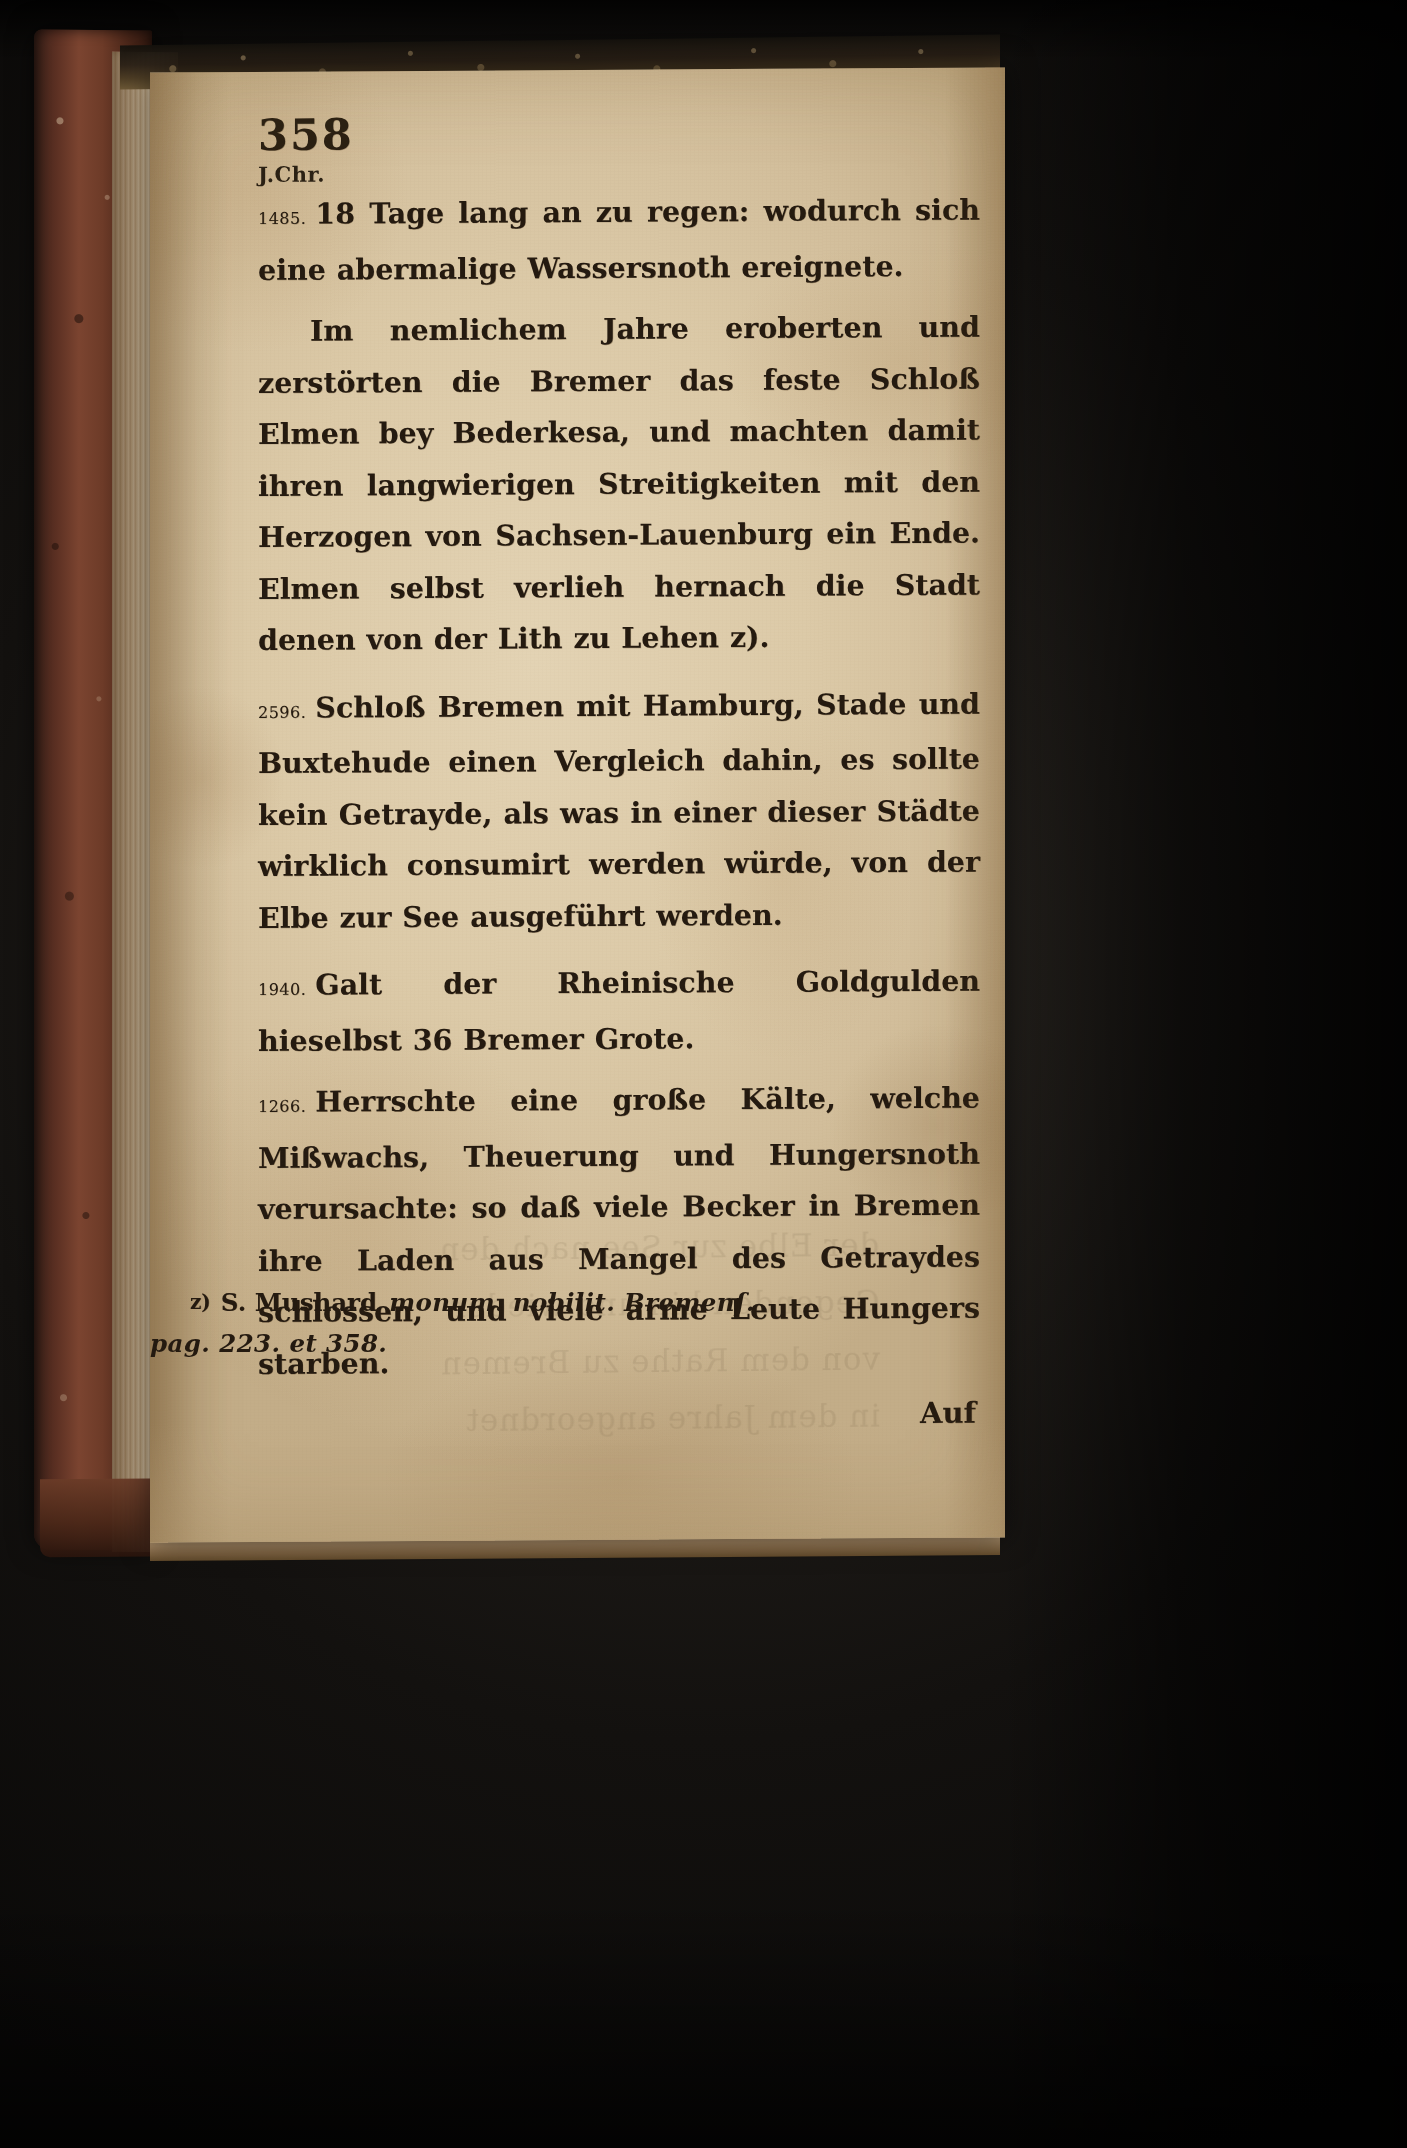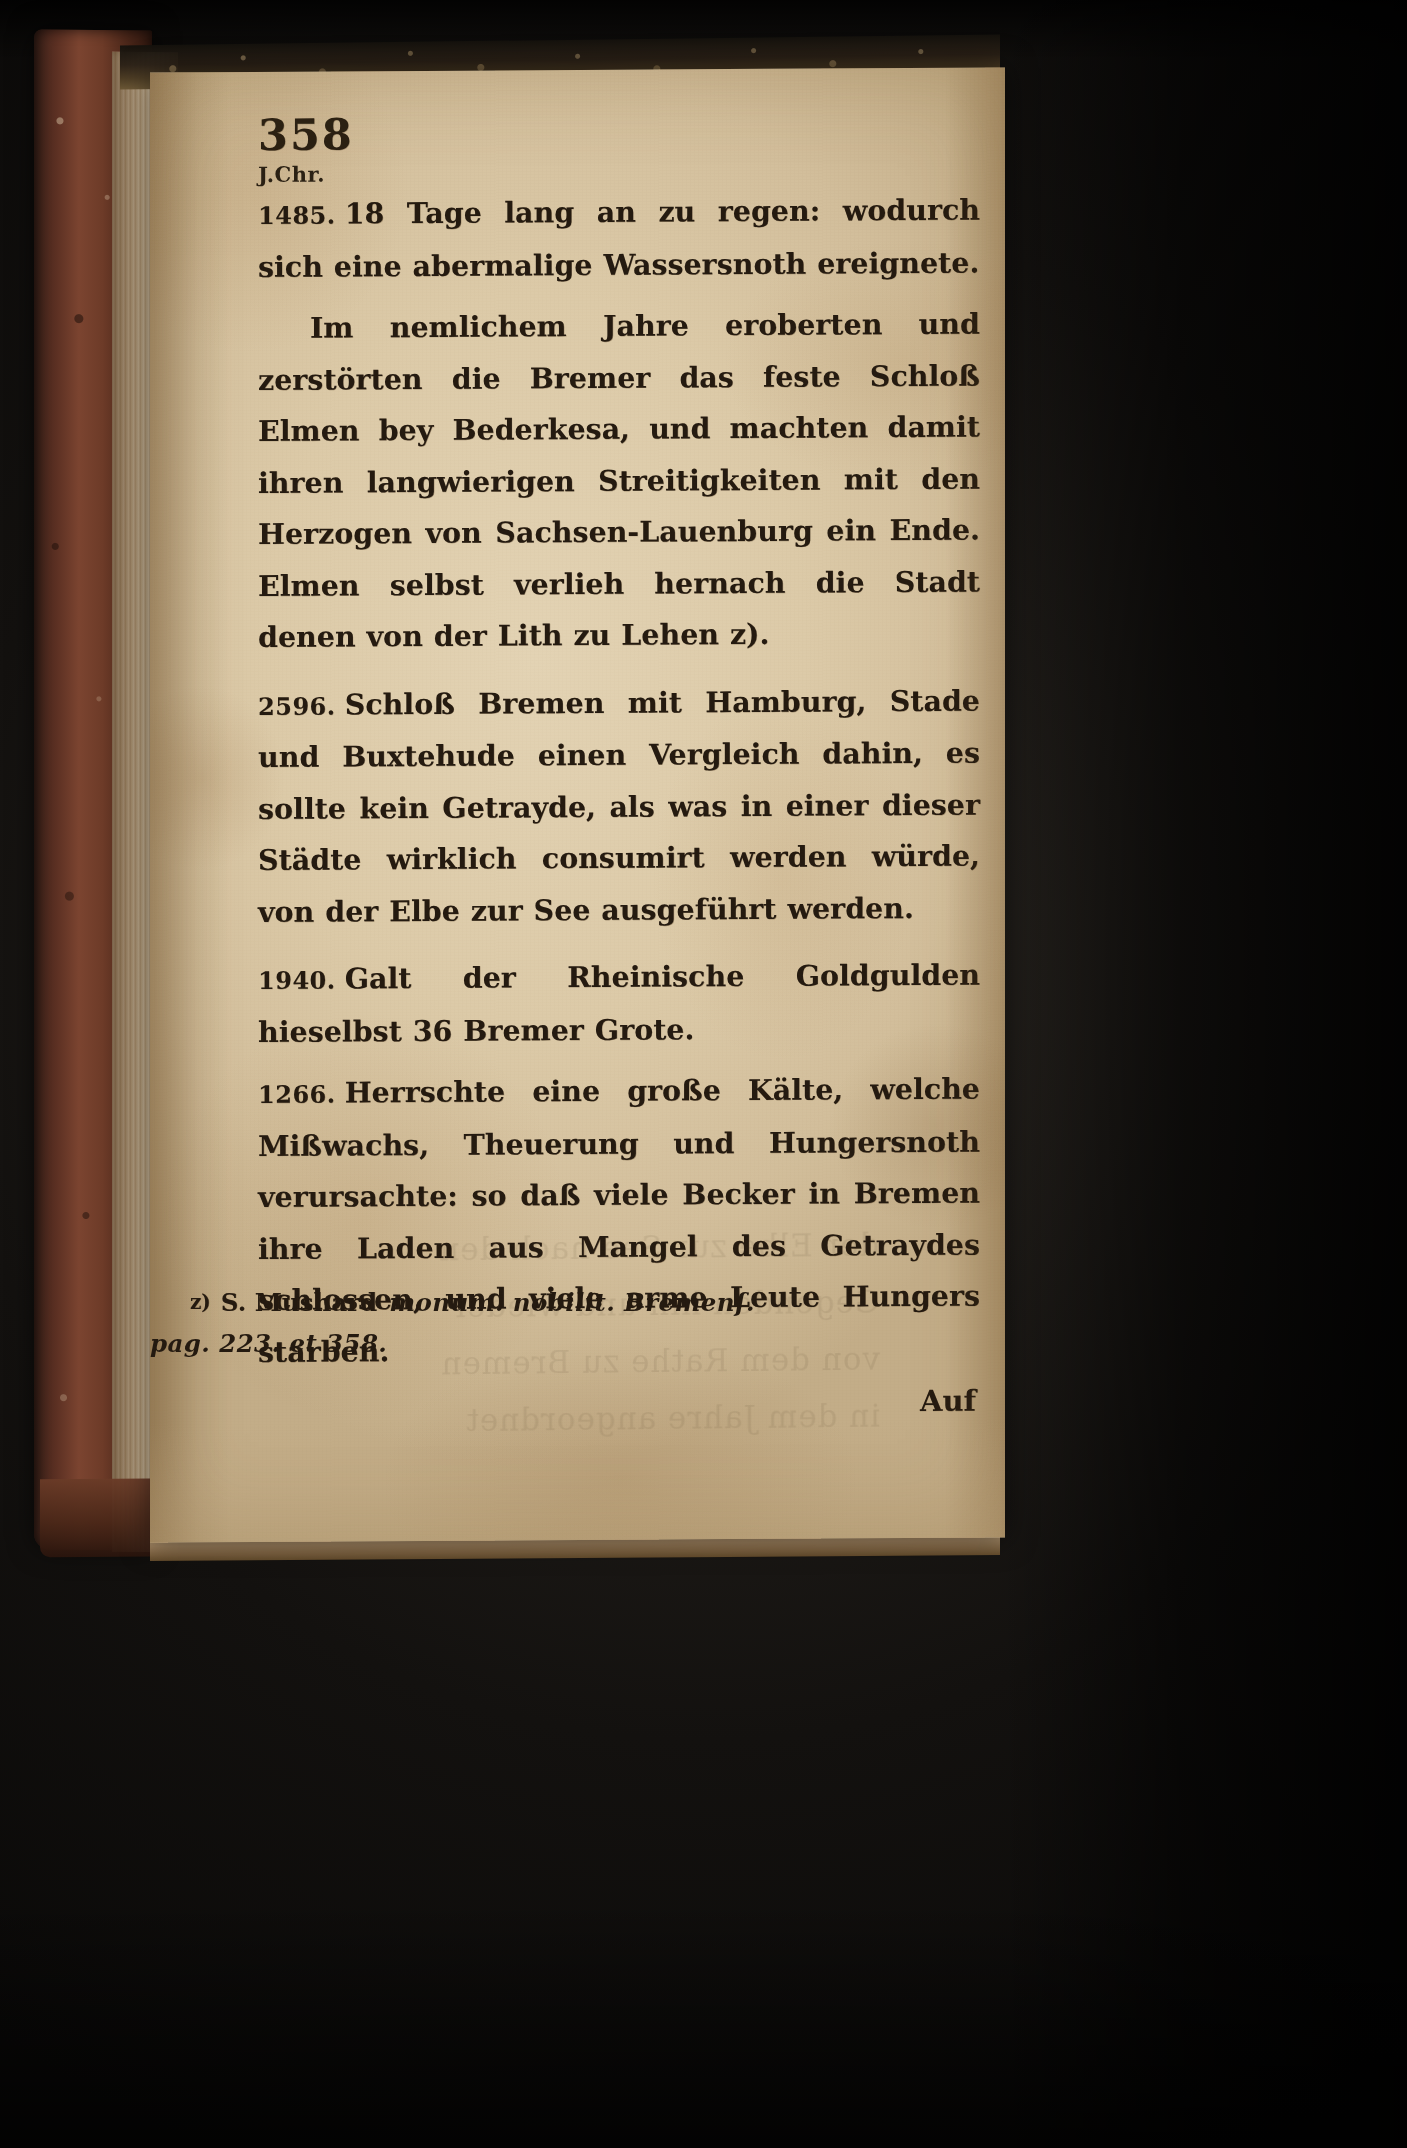--- a/index.html
+++ b/index.html
@@ -215,22 +215,22 @@
     line-height: 51.5px;
     text-align: justify;
     text-justify: inter-word;
     word-spacing: 1px;
   }
   p.para.tight { margin-bottom: 10px; }
   p.indent { text-indent: 52px; }
 
   .yr {
     font-family: "DejaVu Serif", serif;
-    font-size: 24px;
-    font-weight: 700;
+    font-size: 16px;
+    font-weight: 400;
     letter-spacing: 0.5px;
     margin-right: 9px;
   }
 
   .catchword {
     text-align: right;
     font-size: 29px;
     margin: 10px 0 0 0;
     padding-right: 4px;
   }

